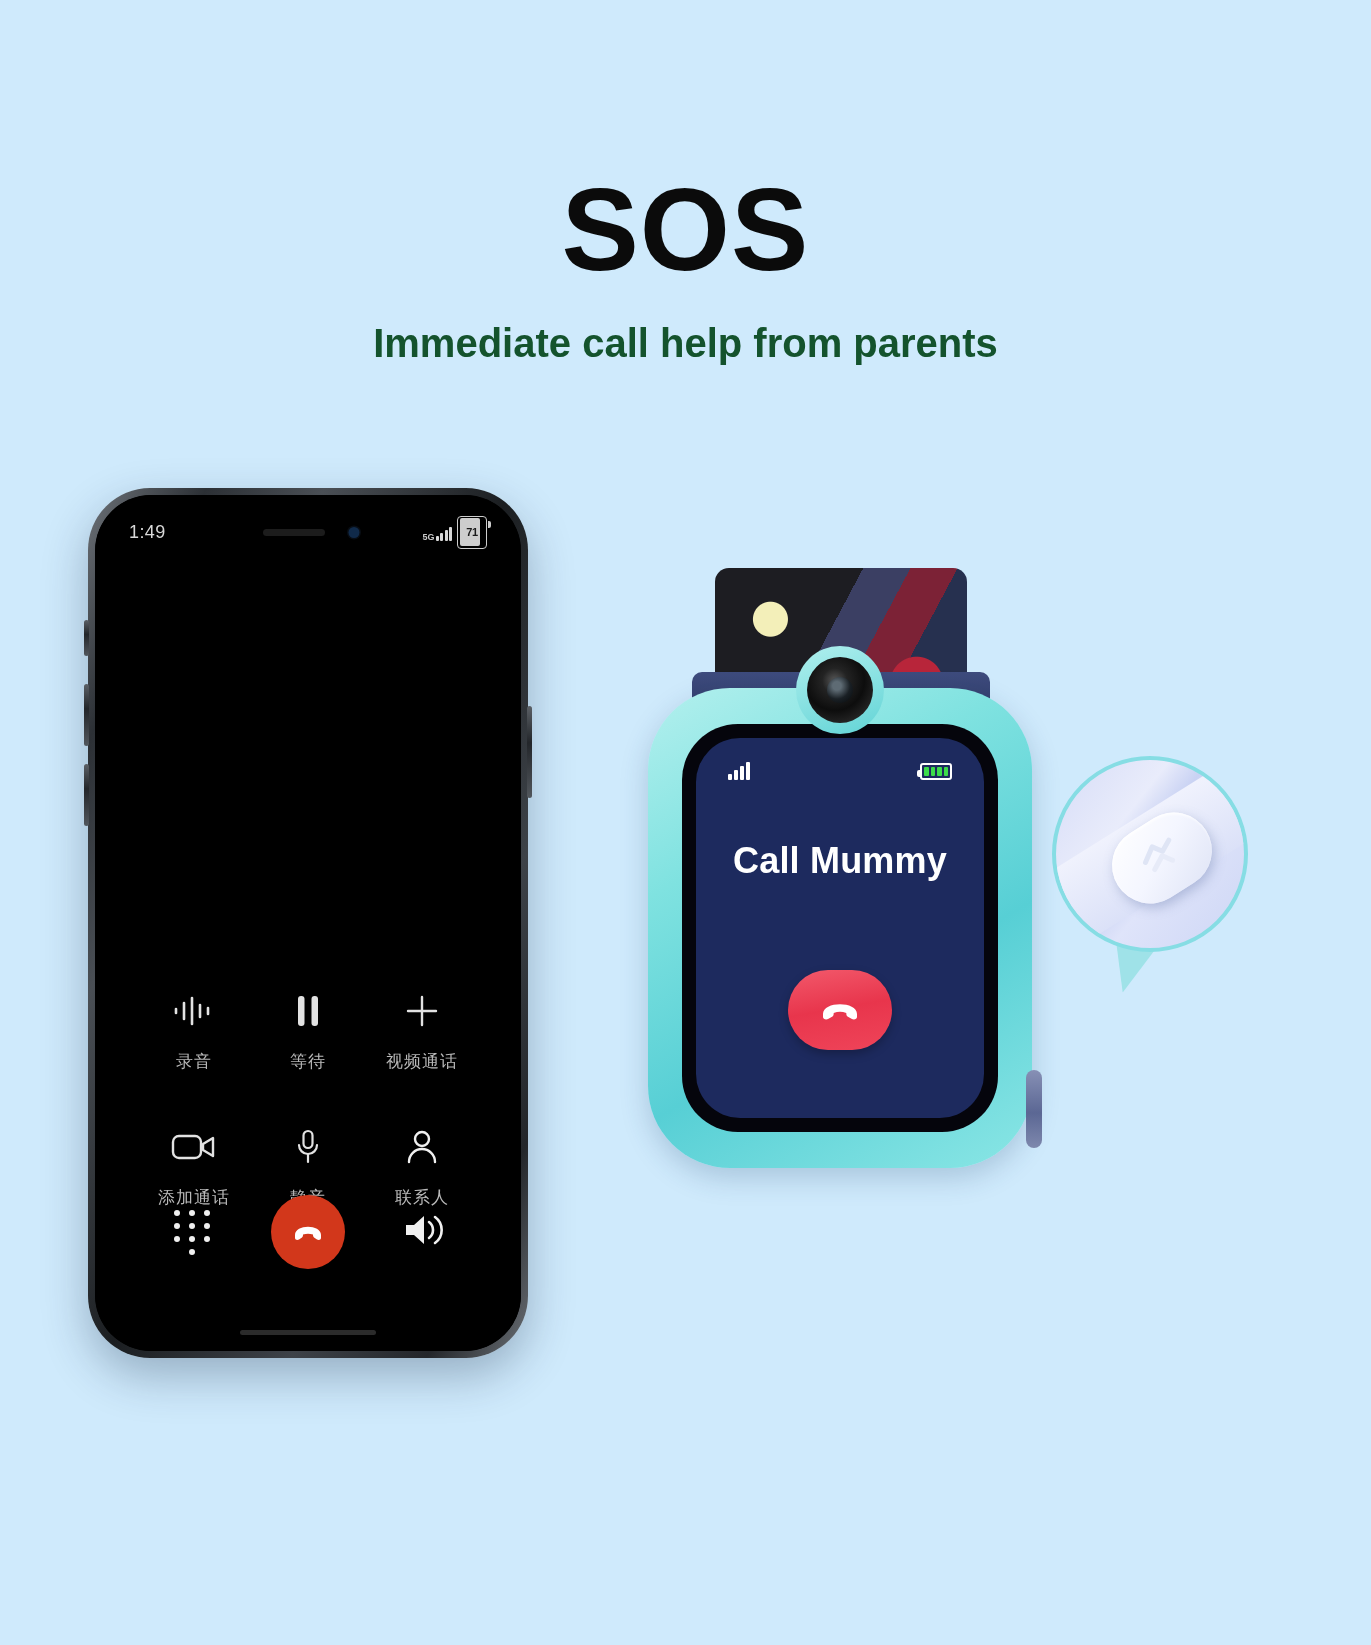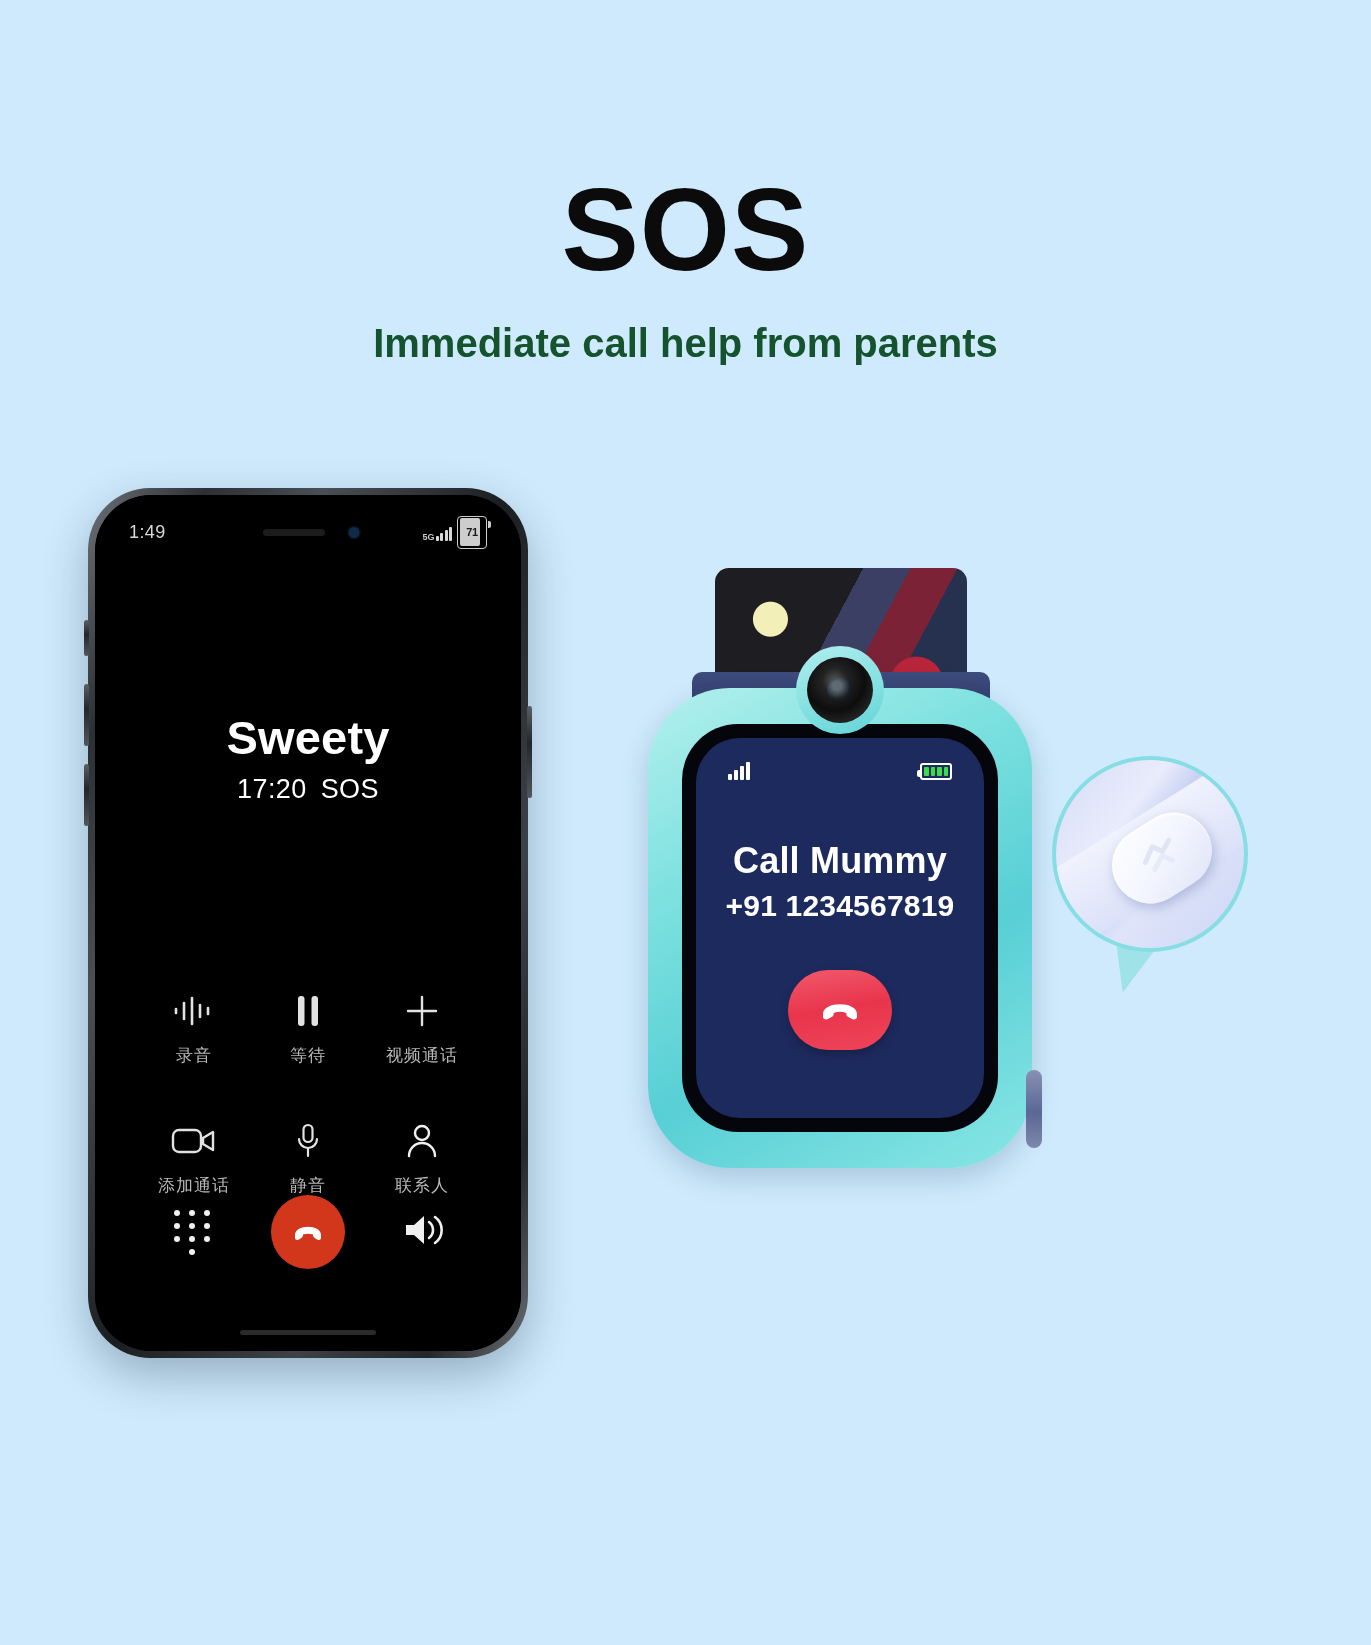--- a/index.html
+++ b/index.html
@@ -160,21 +160,21 @@
   
   .action-grid {
     position: absolute;
     left: 42px; right: 42px;
     top: 498px;
     display: grid;
     grid-template-columns: repeat(3, 1fr);
     row-gap: 56px;
   }
   .action-cell {
-    display: flex; flex-direction: column; align-items: center; gap: 15px;
+    display: flex; flex-direction: column; align-items: center; gap: 21px;
   }
   .action-ico { height: 36px; display:flex; align-items:center; justify-content:center; }
   .action-ico svg { display:block; }
   .action-label {
     font-size: 17px; color: #b9b9b9; letter-spacing: 1px;
     font-family: "DejaVu Sans", sans-serif;
   }
 
   
   .bottom-row {
@@ -386,26 +386,20 @@
                   <i></i>
                 </span>
             </span>
             <span class="batt">
               <span class="batt-fill"></span>
               <span class="batt-num">71</span>
             </span>
           </span>
         </div>
 
-        <div class="caller-block">
-          <div class="caller-name">Sweety</div>
-          <div class="caller-meta">
-            <span>17:20</span><span class="gap"></span><span>SOS</span>
-          </div>
-        </div>
 
         <div class="action-grid">
 
           <div class="action-cell">
             <span class="action-ico">
               <svg width="44" height="30" viewBox="0 0 44 30">
                   <g stroke="#e2e2e2" stroke-width="2.6" stroke-linecap="round">
                 <line x1="4" y1="13" x2="4" y2="17"></line>
                     <line x1="12" y1="7" x2="12" y2="23"></line>
                 <line x1="20" y1="2" x2="20" y2="28"></line>
@@ -539,21 +533,20 @@
           <span class="w-batt">
               <i></i>
               <i></i>
               <i></i>
               <i></i>
             </span>
         </div>
 
         <div class="w-caller">
           <div class="w-name">Call Mummy</div>
-          <div class="w-num">+91 1234567819</div>
         </div>
 
         <button class="w-end-btn">
           <span>
             <svg width="50" height="44" viewBox="0 0 50 44">
                 <path d="M8 27 C8 14, 42 14, 42 27 L42 30 C42 32.5, 38.5 33, 36.5 31.8 L32.5 29.4 C31.3 28.6, 31.3 27.2, 31.3 26 C27 24.4, 23 24.4, 18.7 26 C18.7 27.2, 18.7 28.6, 17.5 29.4 L13.5 31.8 C11.5 33, 8 32.5, 8 30 Z" fill="#ffffff"></path>
               </svg>
           </span>
         </button>
 

